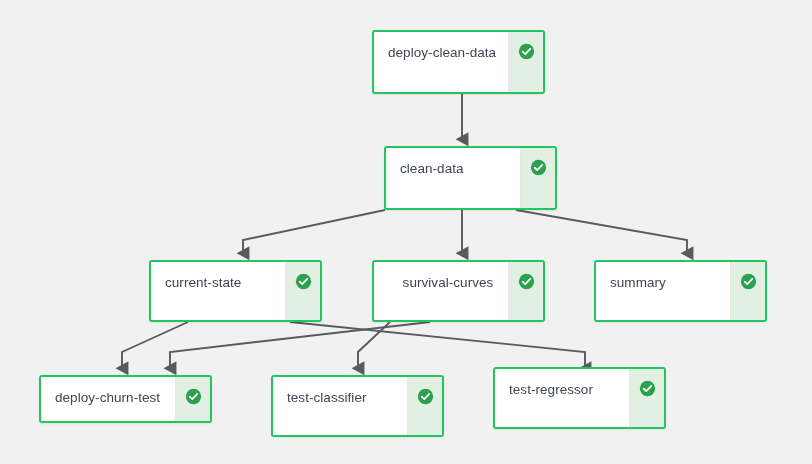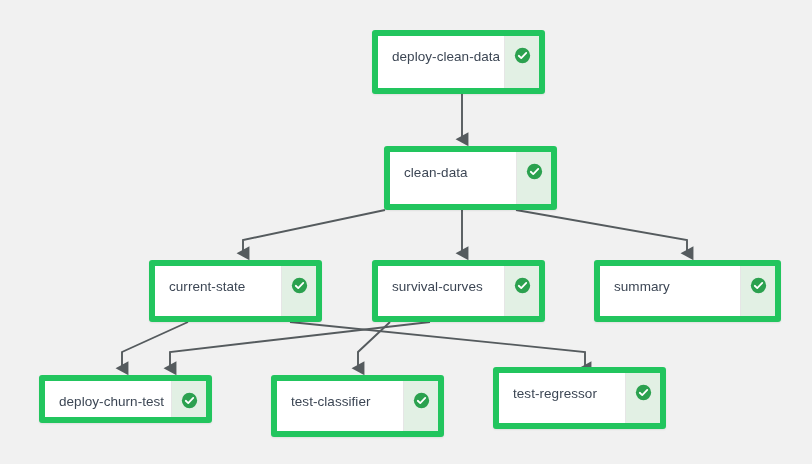--- a/index.html
+++ b/index.html
@@ -33,21 +33,21 @@
     position: absolute;
     left: 0;
     top: 0;
     width: 812px;
     height: 464px;
   }
   .dag-node {
     position: absolute;
     box-sizing: border-box;
     background: #ffffff;
-    border: 6px solid #22c55e;
+    border: 2px solid #22c55e;
     border-radius: 3px;
     box-shadow: 0 1px 2px rgba(0,0,0,0.07);
     display: flex;
     align-items: stretch;
     overflow: hidden;
   }
   .node-body {
     flex: 1 1 auto;
     padding: 13px 0 0 14px;
     min-width: 0;
@@ -131,34 +131,34 @@
         </div>
         <div class="node-status" title="success">
           <span>
             <svg class="status-icon" viewBox="0 0 20 20" xmlns="http://www.w3.org/2000/svg">
               <circle cx="10" cy="10" r="9" fill="#2ba14f"></circle>
               <path d="M5.6 10.3 L8.5 13.1 L14.4 6.9" fill="none" stroke="#ffffff" stroke-width="2.1" stroke-linecap="round" stroke-linejoin="round"></path>
             </svg>
           </span>
         </div>
       </div>
-      <div class="dag-node" style="left: 372px; top: 260px; width: 173px; height: 62px;">
+      <div class="dag-node" style="left: 372px; top: 260px; width: 173px; height: 62px; text-align: center;">
         <div class="node-body">
           <div class="node-label">survival-curves</div>
         </div>
         <div class="node-status" title="success">
           <span>
             <svg class="status-icon" viewBox="0 0 20 20" xmlns="http://www.w3.org/2000/svg">
               <circle cx="10" cy="10" r="9" fill="#2ba14f"></circle>
               <path d="M5.6 10.3 L8.5 13.1 L14.4 6.9" fill="none" stroke="#ffffff" stroke-width="2.1" stroke-linecap="round" stroke-linejoin="round"></path>
             </svg>
           </span>
         </div>
       </div>
-      <div class="dag-node" style="left: 594px; top: 260px; width: 187px; height: 62px;">
+      <div class="dag-node" style="left: 594px; top: 260px; width: 173px; height: 62px;">
         <div class="node-body">
           <div class="node-label">summary</div>
         </div>
         <div class="node-status" title="success">
           <span>
             <svg class="status-icon" viewBox="0 0 20 20" xmlns="http://www.w3.org/2000/svg">
               <circle cx="10" cy="10" r="9" fill="#2ba14f"></circle>
               <path d="M5.6 10.3 L8.5 13.1 L14.4 6.9" fill="none" stroke="#ffffff" stroke-width="2.1" stroke-linecap="round" stroke-linejoin="round"></path>
             </svg>
           </span>

